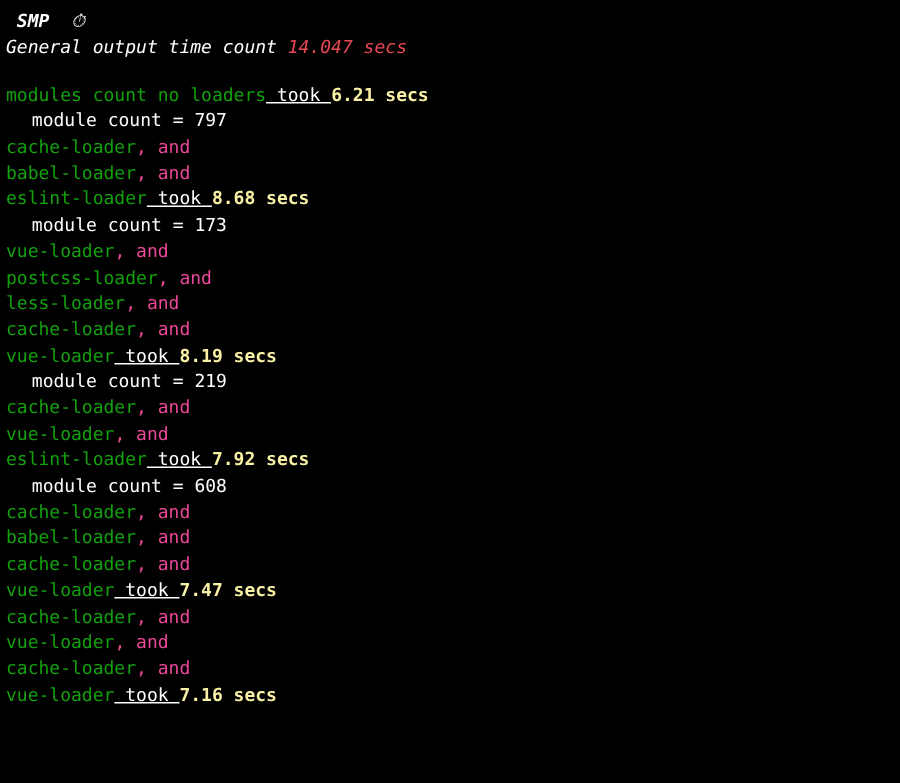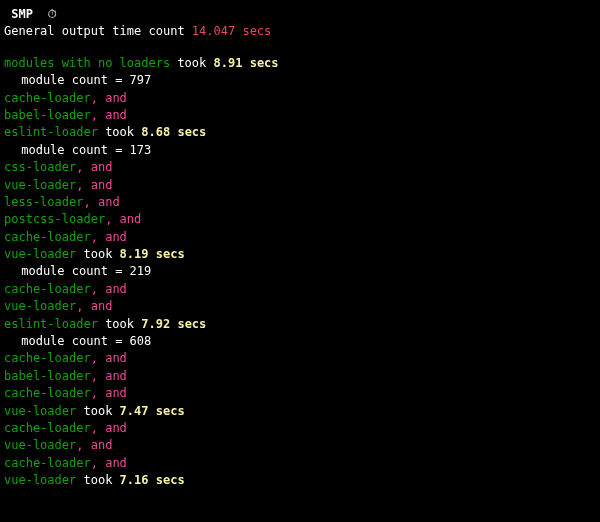--- a/index.html
+++ b/index.html
@@ -7,53 +7,52 @@
       background: #000;
       color: #fff;
       font-family: 'Menlo', 'Monaco', 'Consolas', monospace;
       font-size: 12px;
       line-height: 1.45;
       padding: 6px 4px;
       width: 600px;
       height: 522px;
       overflow: hidden;
     }
-    .line { white-space: pre; }
+    .line { white-space: pre; font-style: italic; }
     .header-line { margin-bottom: 0; }
     .smp { font-weight: bold; color: #fff; }
     .icon { display: inline-block; }
     .general-label { color: #fff; }
     .general-value { color: #e74856; text-align: center; }
     .section { margin-top: 14px; }
     .loader-name { color: #13a10e; font-weight: 500; }
     .and-text { color: #ec4899; }
-    .took-text { color: #fff; }
+    .took-text { color: #fff; text-decoration: underline; }
     .time-value { color: #f9f1a5; font-weight: bold; }
     .module-count { color: #fff; padding-left: 10px; }
     .row { white-space: pre; }
   </style>
 </head>
 <body>
 
 <div>
   <div class="header-line line"> <span class="smp">SMP</span>  <span class="icon">⏱</span></div>
   <div class="line"><span class="general-label">General output time count </span><span class="general-value">14.047 secs</span></div>
 
   <div class="section">
     <div id="groups-container">
-        <div class="row"><span class="loader-name">modules with no loaders</span><span class="took-text"> took </span><span class="time-value">8.91 secs</span></div>
+        <div class="row"><span class="loader-name">modules count no loaders</span><span class="took-text"> took </span><span class="time-value">6.21 secs</span></div>
         <div class="row module-count"> module count = 797</div>
         <div class="row"><span class="loader-name">cache-loader</span><span class="and-text">, and</span></div>
         <div class="row"><span class="loader-name">babel-loader</span><span class="and-text">, and</span></div>
         <div class="row"><span class="loader-name">eslint-loader</span><span class="took-text"> took </span><span class="time-value">8.68 secs</span></div>
         <div class="row module-count"> module count = 173</div>
-        <div class="row"><span class="loader-name">css-loader</span><span class="and-text">, and</span></div>
         <div class="row"><span class="loader-name">vue-loader</span><span class="and-text">, and</span></div>
+        <div class="row"><span class="loader-name">postcss-loader</span><span class="and-text">, and</span></div>
         <div class="row"><span class="loader-name">less-loader</span><span class="and-text">, and</span></div>
-        <div class="row"><span class="loader-name">postcss-loader</span><span class="and-text">, and</span></div>
         <div class="row"><span class="loader-name">cache-loader</span><span class="and-text">, and</span></div>
         <div class="row"><span class="loader-name">vue-loader</span><span class="took-text"> took </span><span class="time-value">8.19 secs</span></div>
         <div class="row module-count"> module count = 219</div>
         <div class="row"><span class="loader-name">cache-loader</span><span class="and-text">, and</span></div>
         <div class="row"><span class="loader-name">vue-loader</span><span class="and-text">, and</span></div>
         <div class="row"><span class="loader-name">eslint-loader</span><span class="took-text"> took </span><span class="time-value">7.92 secs</span></div>
         <div class="row module-count"> module count = 608</div>
         <div class="row"><span class="loader-name">cache-loader</span><span class="and-text">, and</span></div>
         <div class="row"><span class="loader-name">babel-loader</span><span class="and-text">, and</span></div>
         <div class="row"><span class="loader-name">cache-loader</span><span class="and-text">, and</span></div>

